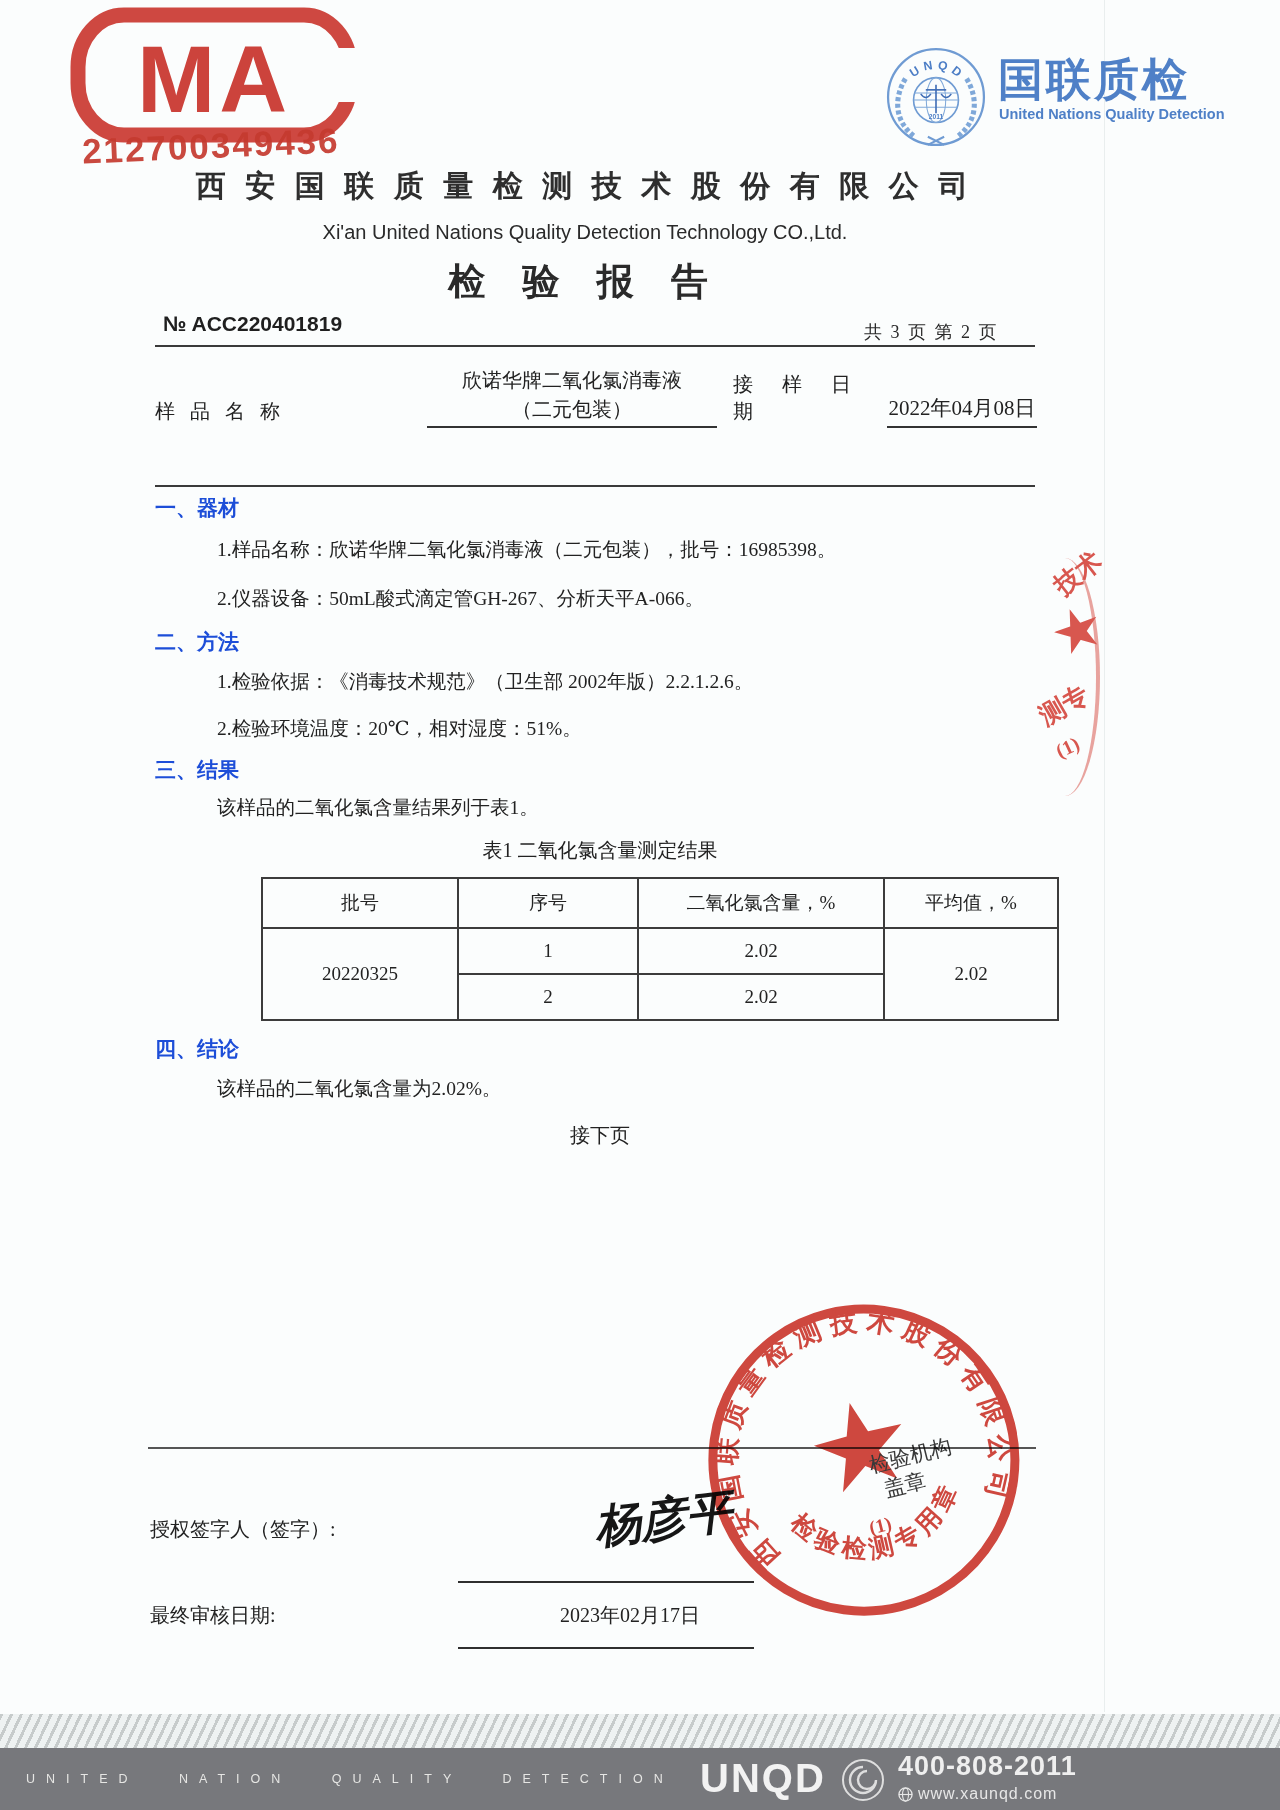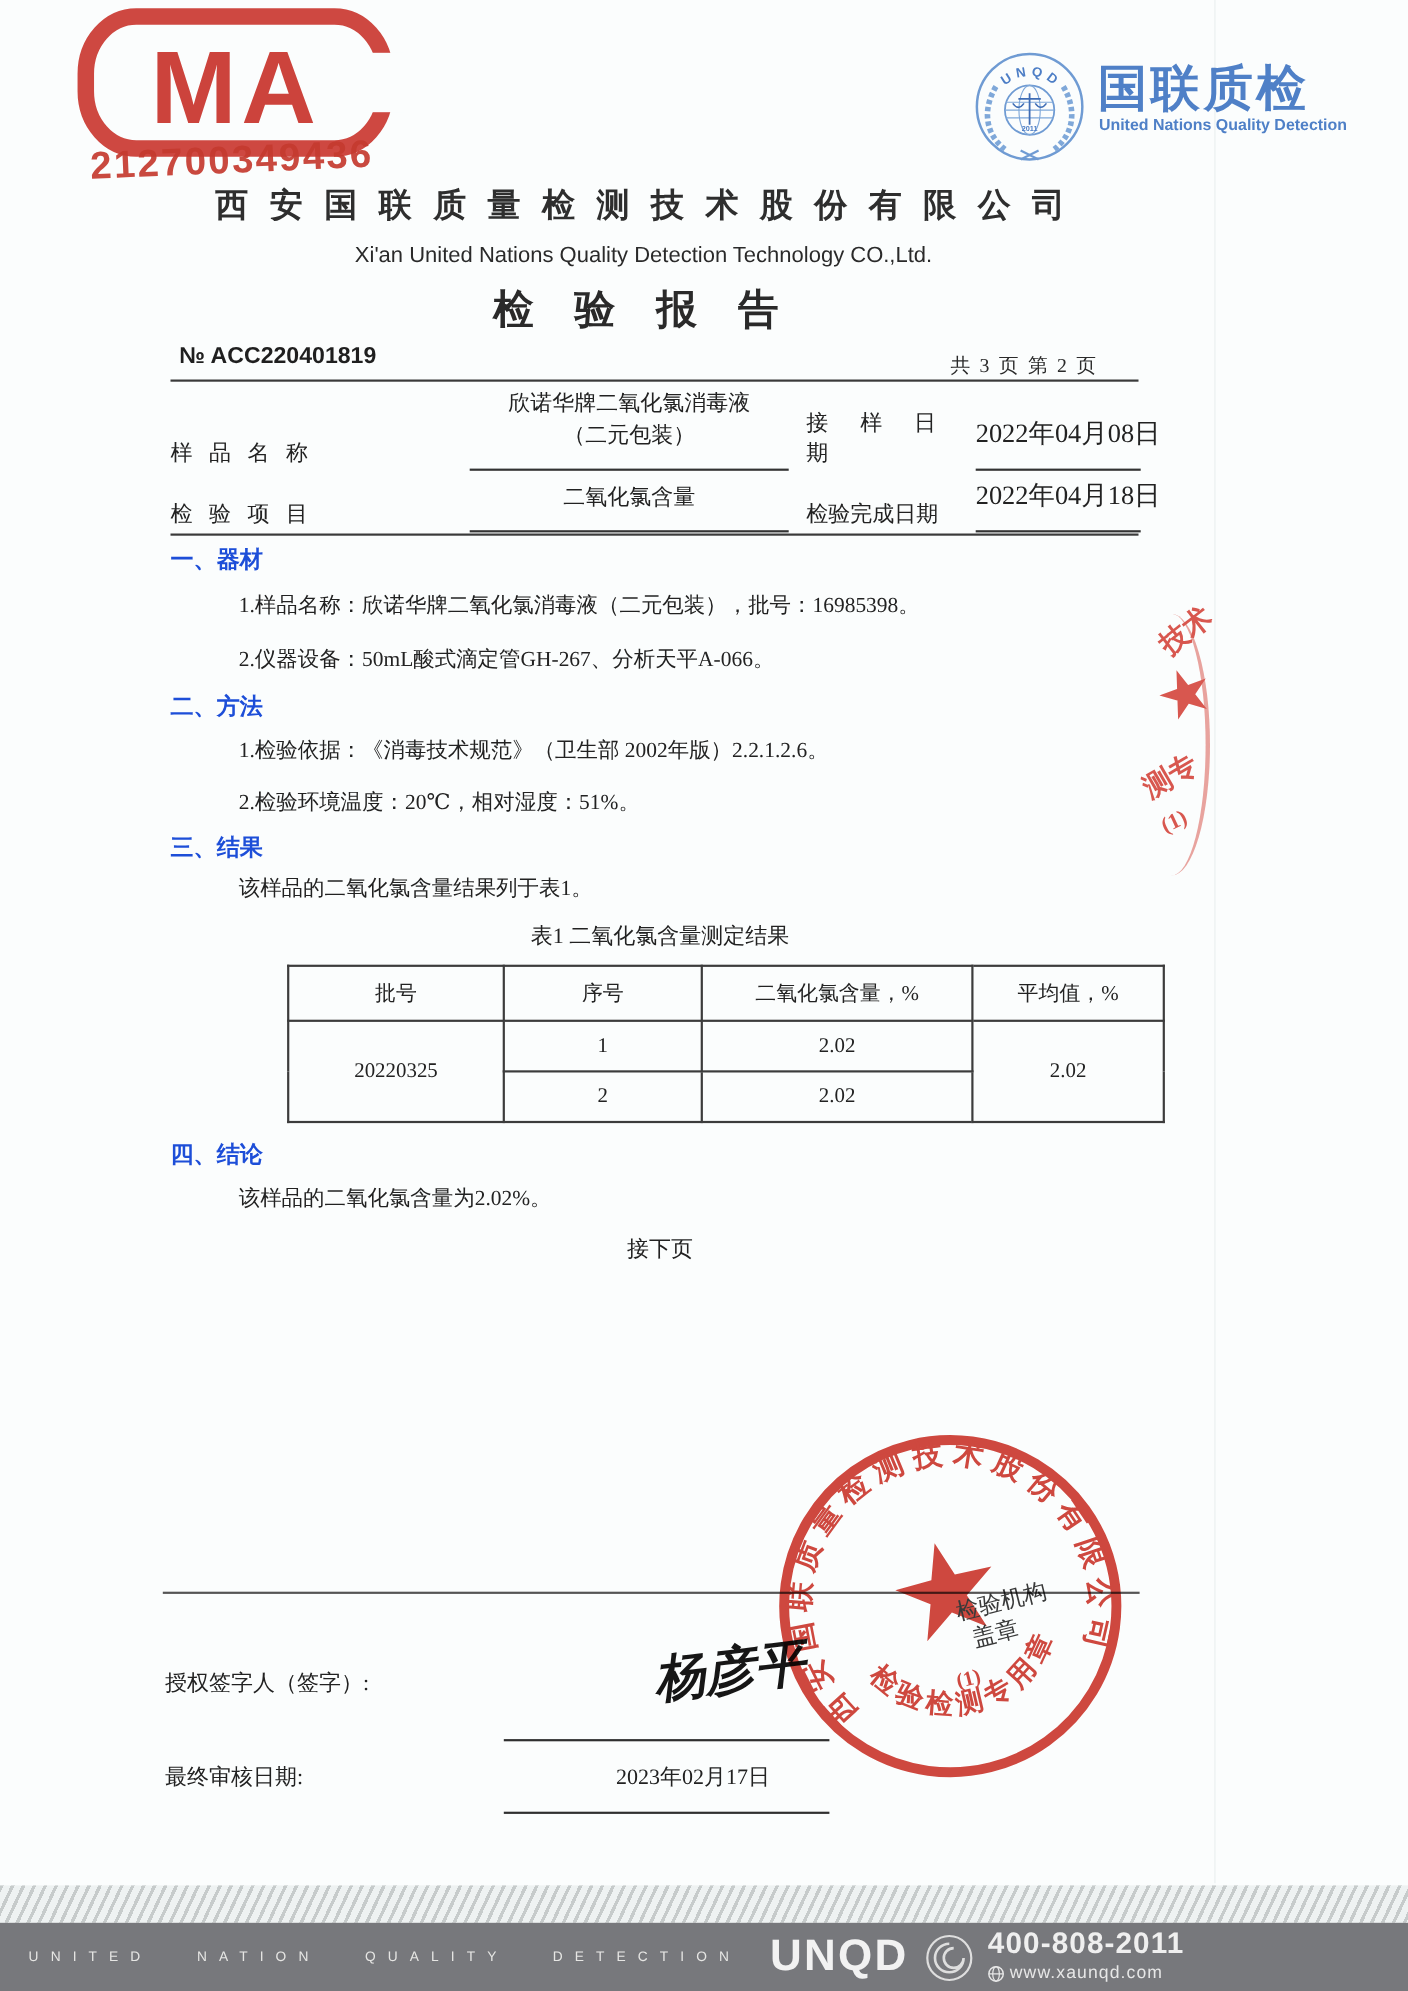--- a/index.html
+++ b/index.html
@@ -31,25 +31,25 @@
 
   .rule{position:absolute;left:155px;width:880px;height:0;border-top:2.5px solid #3a3a3a;}
   .rule1{top:345px;} .rule2{top:485px;}
 
   
   .info{position:absolute;left:155px;top:352px;width:890px;font-size:20px;color:#222;}
   .irow{display:flex;align-items:flex-end;}
   .irow1{height:76px;} .irow2{height:50px;margin-top:6px;}
   .ilbl{width:200px;letter-spacing:5px;padding-bottom:3px;}
   .ival1{width:290px;margin-left:72px;text-align:center;border-bottom:2px solid #333;
-         line-height:1.45;padding-bottom:15px;}
+         line-height:1.45;padding-bottom:2px;}
   .ilbl2{width:150px;margin-left:16px;padding-bottom:3px;}
   .ilbl2.sp{letter-spacing:12px;}
   .ival2{width:150px;margin-left:4px;text-align:center;border-bottom:2px solid #333;
-         font-size:24px;padding-bottom:16px;white-space:nowrap;}
+         font-size:21px;padding-bottom:4px;white-space:nowrap;}
 
   
   .main{position:absolute;left:155px;top:492px;width:890px;}
   .sec{font-size:21px;font-weight:bold;margin:0;color:#1d4ed8;}
   .item{font-size:19.5px;margin:0 0 0 62px;color:#222;}
   .caption{font-size:20px;text-align:center;margin:16px 0 0 0;font-family:Liberation Serif, serif;}
   table.res{border-collapse:collapse;margin:13px 0 0 106px;table-layout:fixed;width:796px;
             font-size:19px;text-align:center;}
   table.res th,table.res td{border:2px solid #3c3c3c;font-weight:normal;padding:0;}
   table.res th{height:48px;} table.res td{height:44px;}
@@ -138,26 +138,20 @@
 
   <div class="info">
     <div class="irow irow1">
       <div class="ilbl">样 品 名 称</div>
       <div class="ival1">
         <div>欣诺华牌二氧化氯消毒液</div>
         <div>（二元包装）</div>
       </div>
       <div class="ilbl2 sp">接 样 日 期</div>
       <div class="ival2">2022年04月08日</div>
-    </div>
-    <div class="irow irow2">
-      <div class="ilbl">检 验 项 目</div>
-      <div class="ival1">二氧化氯含量</div>
-      <div class="ilbl2">检验完成日期</div>
-      <div class="ival2">2022年04月18日</div>
     </div>
   </div>
 
   <div class="rule rule2"></div>
 
   <div class="main">
     <p class="sec" style="margin-top:2px">一、器材</p>
     <p class="item" style="margin-top:14px">1.样品名称：欣诺华牌二氧化氯消毒液（二元包装），批号：16985398。</p>
     <p class="item" style="margin-top:22px">2.仪器设备：50mL酸式滴定管GH-267、分析天平A-066。</p>
 

